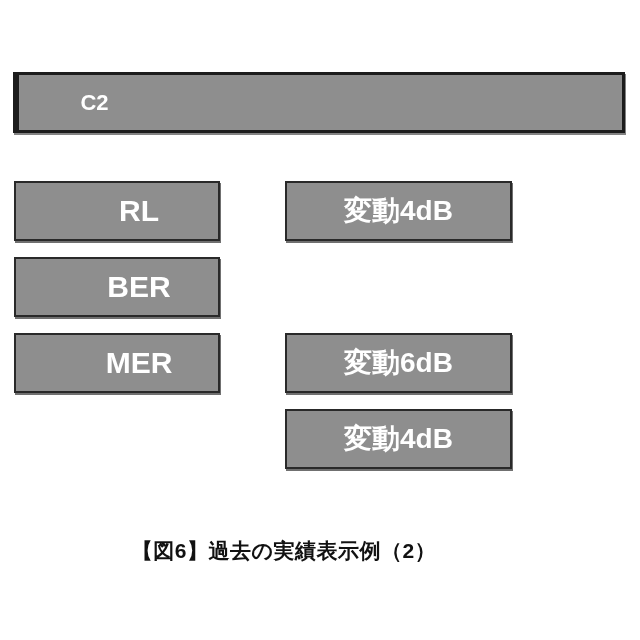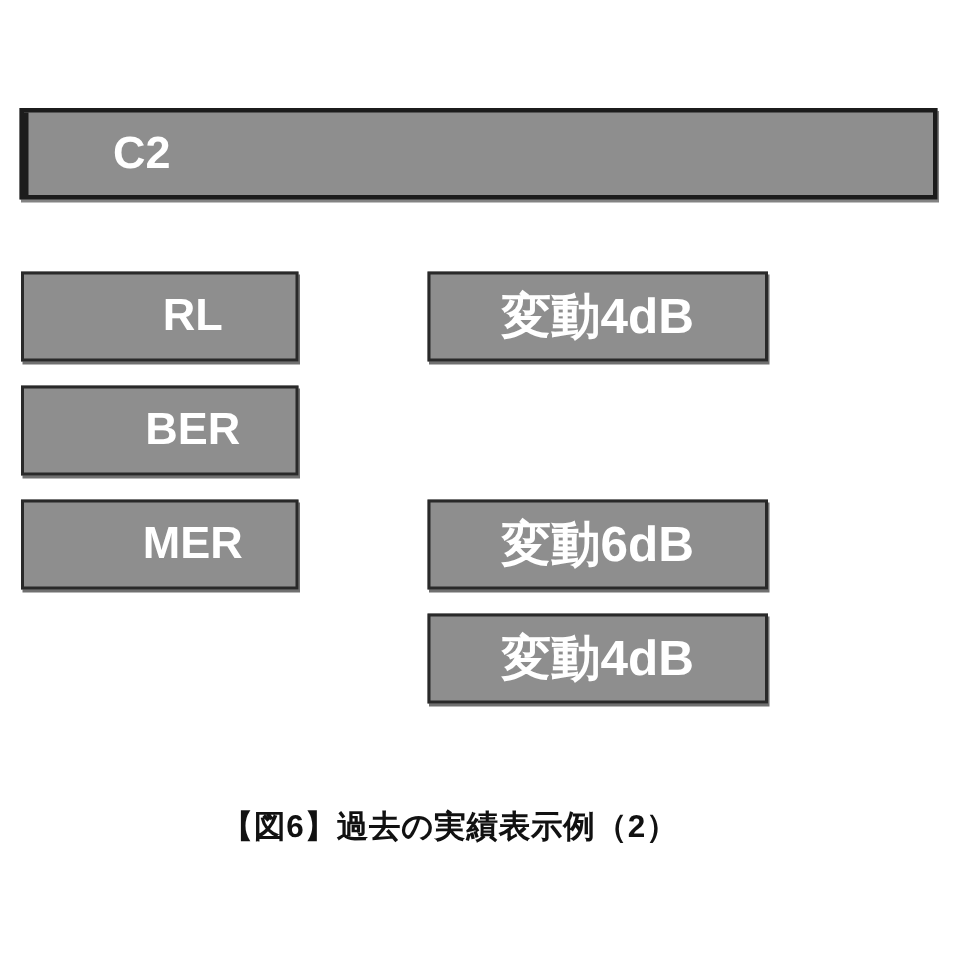--- a/index.html
+++ b/index.html
@@ -41,58 +41,57 @@
   }
   .header-right {
     width: 154px;
     flex: 0 0 auto;
     box-sizing: border-box;
     border-left: 3px solid #1c1c1c;
     display: flex;
     align-items: center;
     justify-content: center;
     color: #ffffff;
-    font-size: 30px;
+    font-size: 22px;
     font-weight: 600;
   }
   
   .box {
     position: absolute;
     height: 60px;
     box-sizing: border-box;
     background: #8e8e8e;
     border: 2px solid #292929;
     box-shadow: 1px 2px 0 rgba(35,35,35,0.65);
     display: flex;
     align-items: center;
     justify-content: center;
     color: #ffffff;
     font-size: 30px;
     font-weight: 600;
     white-space: nowrap;
   }
-  .metric-box { left: 14px;  width: 185px; padding-left: 44px; }
-  .value-box  { left: 285px; width: 227px; font-size: 33px; }
+  .metric-box { left: 14px;  width: 206px; padding-left: 44px; }
+  .value-box  { left: 285px; width: 227px; font-size: 28px; }
   .row-0 { top: 181px; }
   .row-1 { top: 257px; }
   .row-2 { top: 333px; }
   .row-3 { top: 409px; }
   
   .caption {
     position: absolute;
     left: 0;
     top: 537px;
     width: 568px;
     text-align: center;
     color: #111111;
     font-size: 21px;
     font-weight: 600;
     letter-spacing: 0.5px;
     white-space: nowrap;
-    padding-left: 16px;
   }
 </style>
 </head>
 <body>
 
 <div class="canvas">
 
   <div class="header">
     <div class="header-right">C2</div>
   </div>

